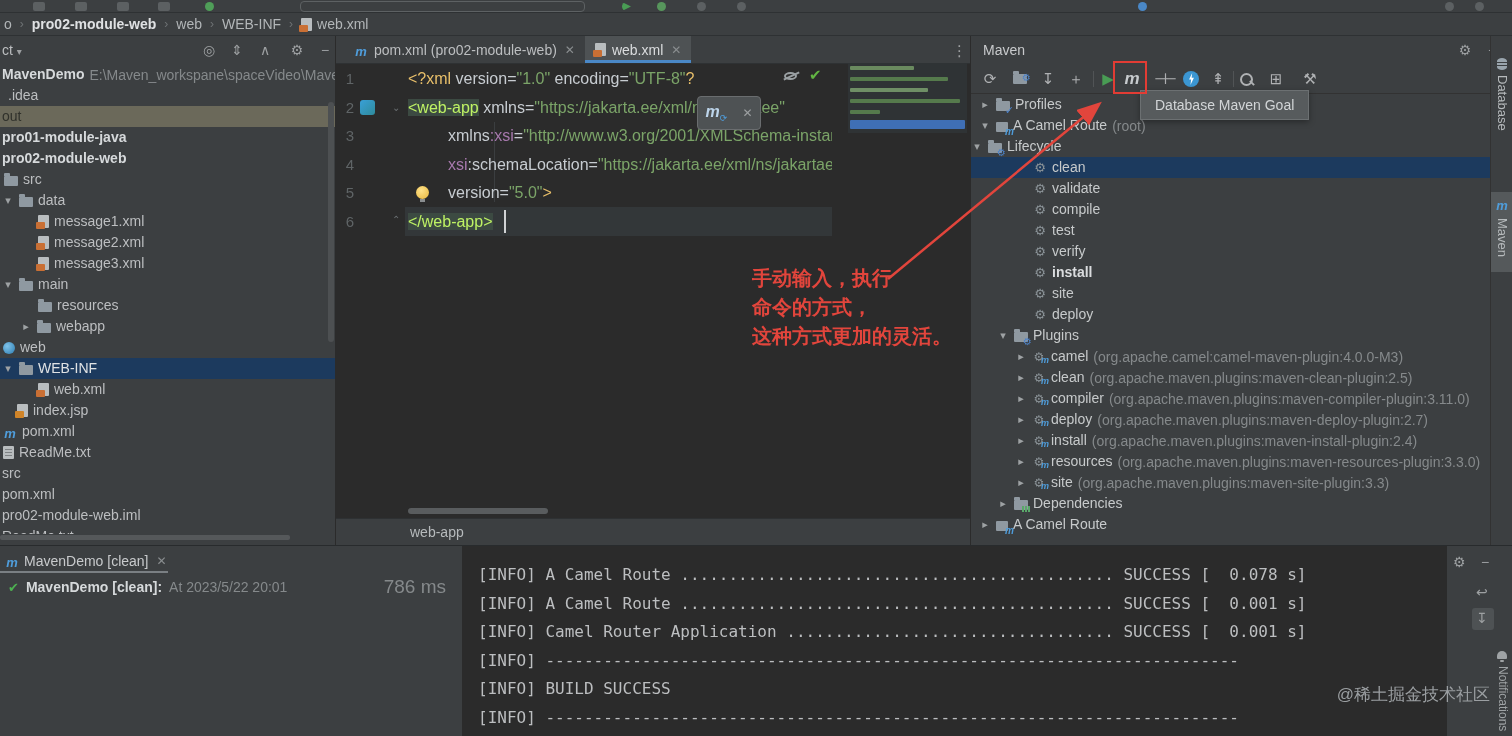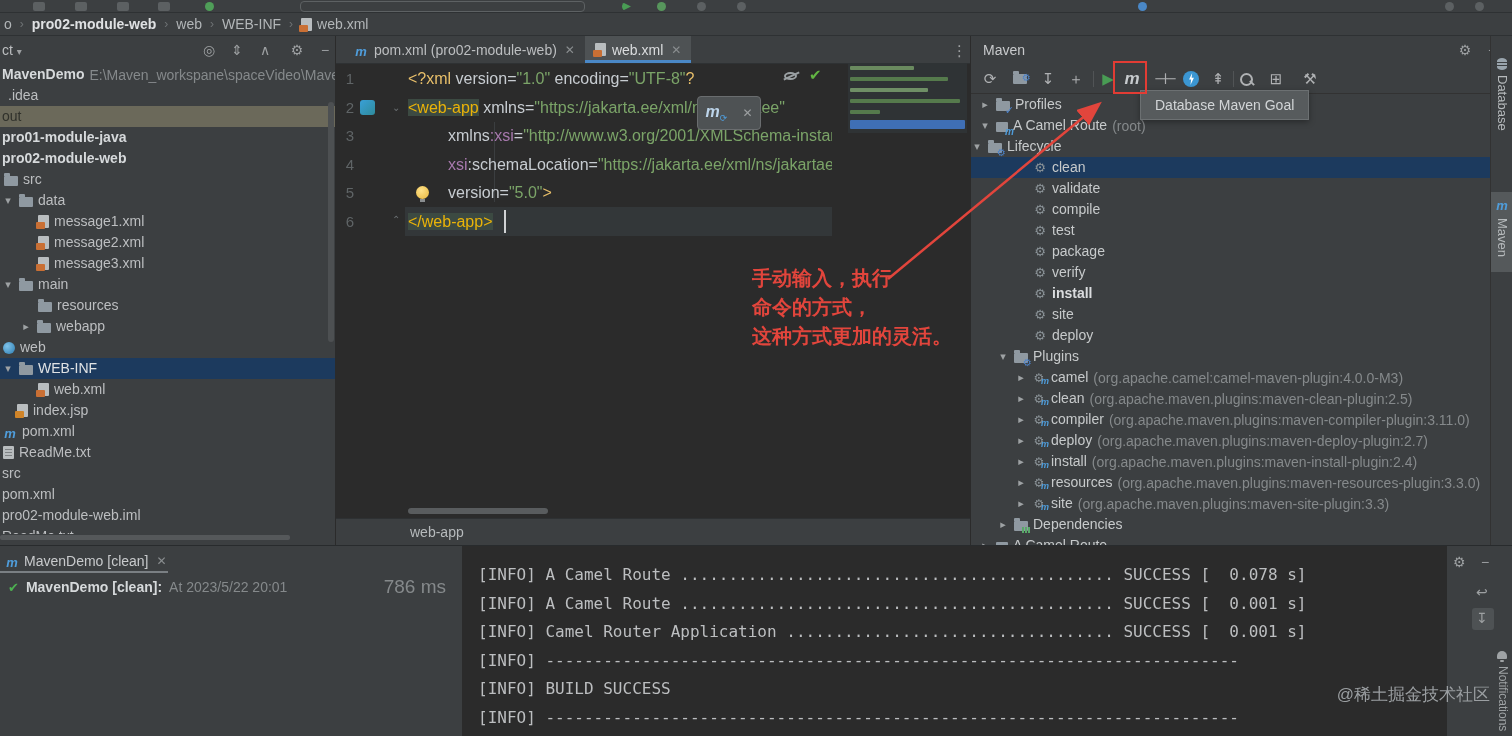--- a/index.html
+++ b/index.html
@@ -72,21 +72,21 @@
   #tab-bar { position:absolute; left:336px; top:36px; width:634px; height:28px; background:#3c3f41; border-bottom:1px solid #2e3133; display:flex; align-items:stretch; padding-left:8px; }
   .etab { display:flex; align-items:center; gap:6px; padding:0 10px; font-size:14px; color:#bcbec0; }
   .etab.active { background:#4e5254; color:#dadcde; box-shadow:inset 0 -3px 0 #4a88c7; }
   .tab-x { color:#8a8e90; font-size:12px; margin-left:2px; }
   #editor-kebab { position:absolute; left:952px; top:42px; color:#9da0a2; font-size:15px; letter-spacing:0; }
   #gutter { position:absolute; left:334px; top:65px; width:20px; text-align:right; font-size:15px; color:#5f6466; line-height:28.5px; }
   #gutter div { height:28.5px; }
   #code { position:absolute; left:408px; top:65px; width:424px; overflow:hidden; font-size:16px; line-height:28.5px; white-space:pre; }
   #code .ln { height:28.5px; }
   .tk.t { color:#e8bf6a; } .tk.a { color:#c7ccd1; } .tk.s { color:#7ba468; } .tk.n { color:#a779ad; } .tk.p { color:#a9b7c6; }
-  .tk.tb { color:#eab308; background:#3c4a42; }
+  .tk.tb { color:#bef264; background:#3c4a42; }
   #line6-hl { left:405px; top:207px; width:427px; height:29px; background:#333739; }
   #cursor { left:504px; top:210px; width:2px; height:23px; background:#d0d2d4; }
   #gutter-webicon { left:360px; top:100px; width:15px; height:15px; border-radius:3px; background:linear-gradient(135deg,#39a0d8,#2f8b9b); }
   .fold-mark { position:absolute; left:392px; color:#6a6f72; font-size:10px; }
   #bulb { left:416px; top:186px; width:13px; height:13px; border-radius:50%; background:radial-gradient(circle at 40% 35%,#ffe28a,#e8b63c); }
   #bulb::after { content:""; position:absolute; left:4px; bottom:-3px; width:5px; height:3px; background:#8a8e90; }
   #eye-ic { left:784px; top:72px; width:13px; height:8px; border:2px solid #9aa0a3; border-radius:50%; }
   #eye-ic::after { content:""; position:absolute; left:-3px; top:1px; width:17px; height:2px; background:#9aa0a3; transform:rotate(-25deg); }
   #check-ic { left:809px; top:66px; color:#62b543; font-size:15px; font-weight:bold; }
   #minimap { left:848px; top:63px; width:119px; height:70px; background:#2f3335; }
@@ -387,24 +387,20 @@
       <div class="trow" style="padding-left: 62px;">
         <span class="ic ic-gear"></span>
         <span class="lbl">compile</span>
       </div>
       <div class="trow" style="padding-left: 62px;">
         <span class="ic ic-gear"></span>
         <span class="lbl">test</span>
       </div>
       <div class="trow" style="padding-left: 62px;">
         <span class="ic ic-gear"></span>
-        <span class="lbl">package</span>
-      </div>
-      <div class="trow" style="padding-left: 62px;">
-        <span class="ic ic-gear"></span>
         <span class="lbl">verify</span>
       </div>
       <div class="trow bold" style="padding-left: 62px;">
         <span class="ic ic-gear"></span>
         <span class="lbl">install</span>
       </div>
       <div class="trow" style="padding-left: 62px;">
         <span class="ic ic-gear"></span>
         <span class="lbl">site</span>
       </div>

